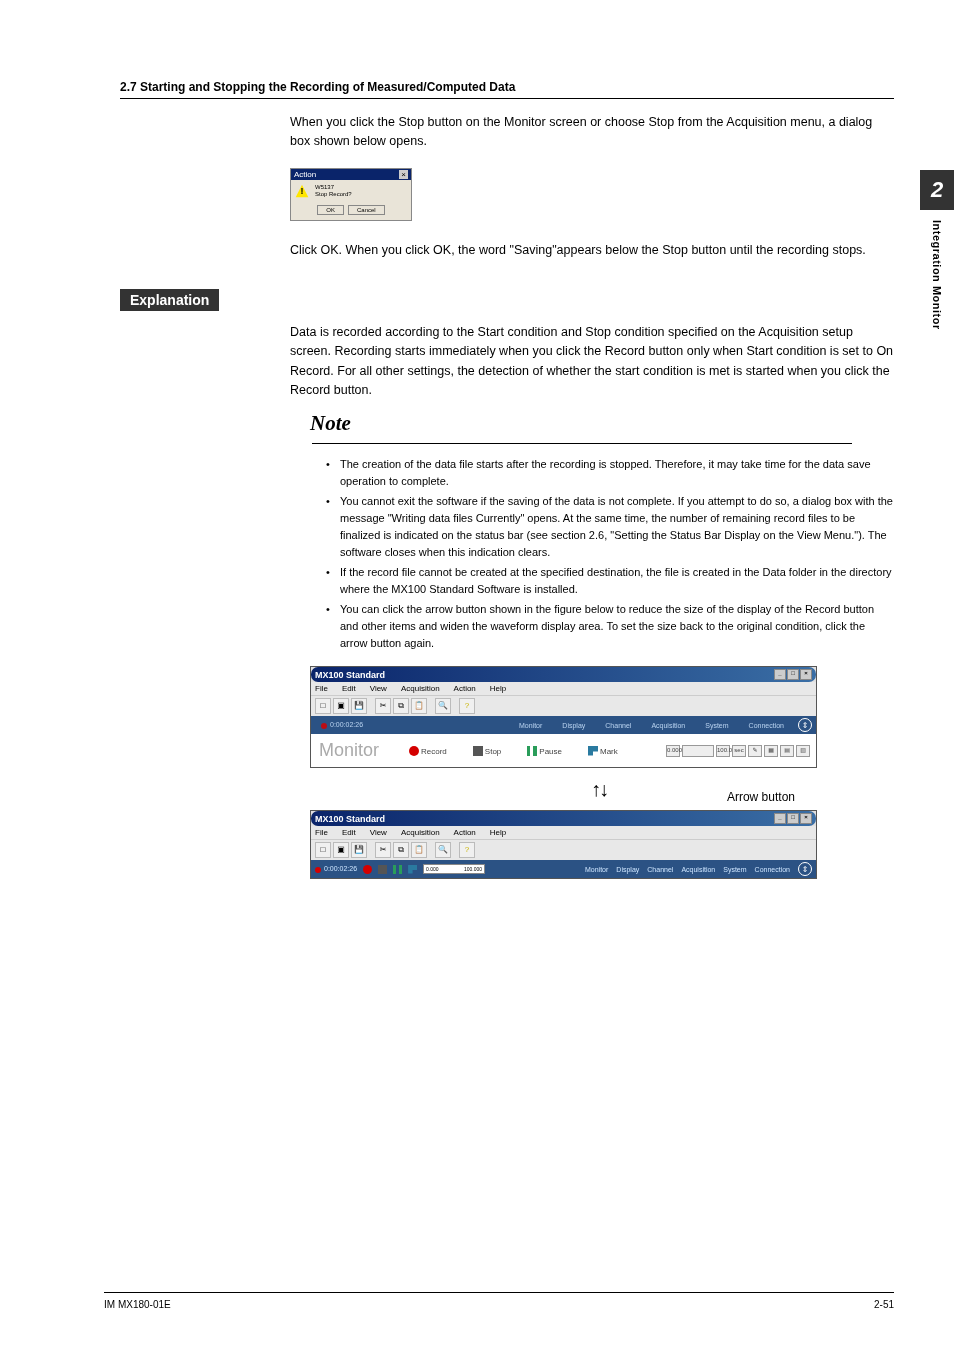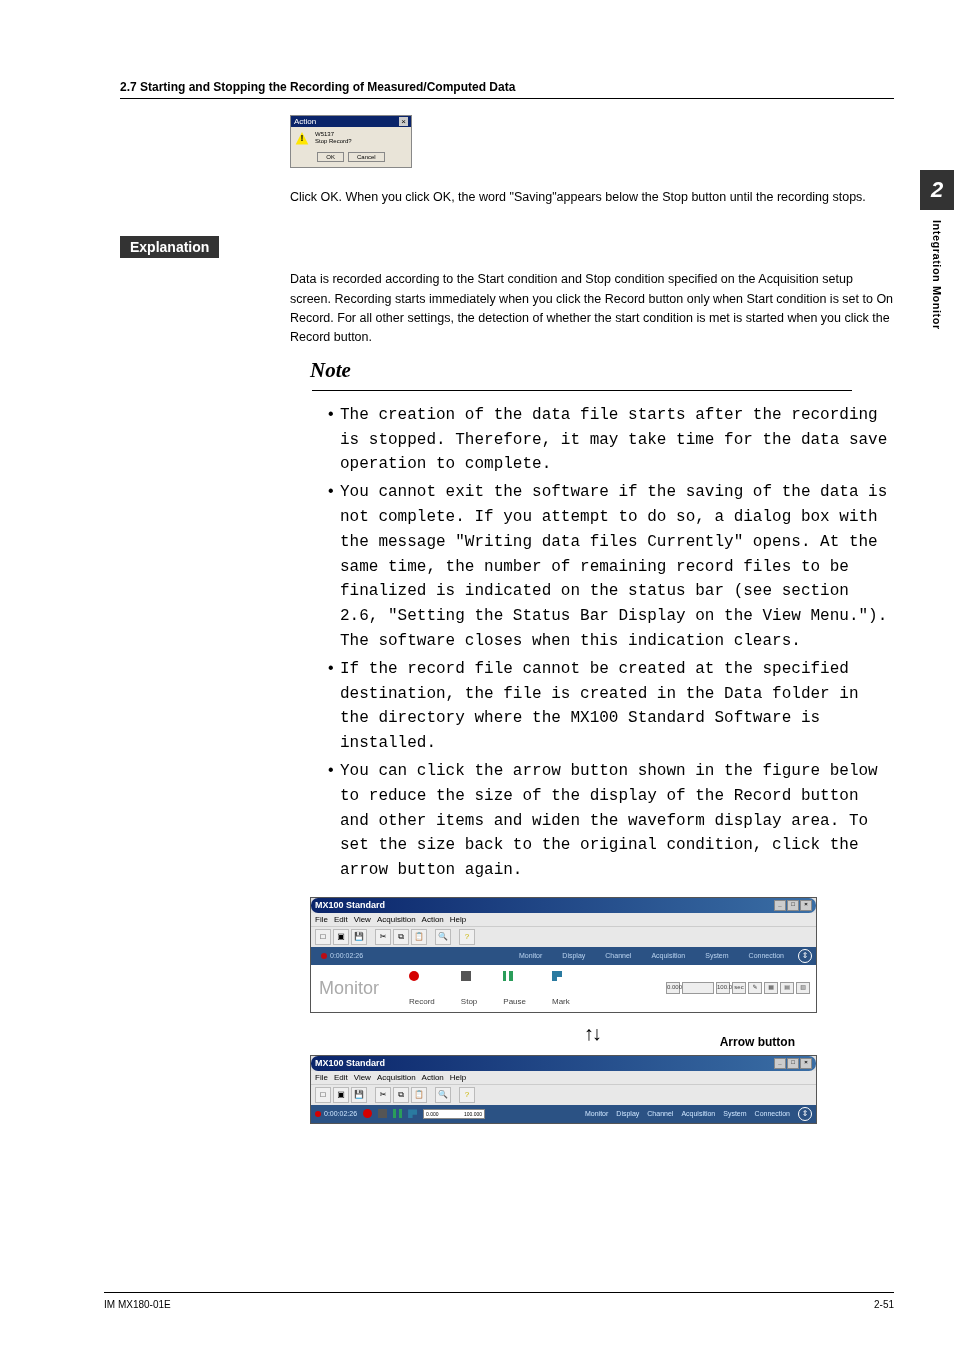--- a/index.html
+++ b/index.html
@@ -120,23 +120,22 @@
     display: inline-block;
     border-top: 1px solid #000;
     width: 540px;
     vertical-align: middle;
     margin-left: 2px;
   }
   .note-list {
     list-style: none;
     padding: 0;
     margin: 6px 0 0 16px;
-    font-size: 16px;
+    font-size: 11px;
     line-height: 1.55;
-    font-family: Liberation Mono, monospace;
   }
   .note-list li {
     position: relative;
     padding-left: 14px;
     margin-bottom: 3px;
   }
   .note-list li::before {
     content: "•";
     position: absolute;
     left: 0;
@@ -171,21 +170,21 @@
     font-size: 6px;
     line-height: 7px;
     text-align: center;
     color: #000;
   }
   .app-menu {
     background: #e8e8e8;
     font-size: 8px;
     padding: 2px 4px;
     display: flex;
-    gap: 6px;
+    gap: 14px;
   }
   .app-toolbar {
     background: #e8e8e8;
     padding: 2px 4px;
     display: flex;
     gap: 2px;
     border-top: 1px solid #ccc;
   }
   .tb-btn {
     width: 14px; height: 14px;
@@ -238,23 +237,23 @@
     font-size: 8px;
     color: #444;
   }
   .monitor-label {
     color: #aaa;
     font-size: 18px;
     margin: 0 4px 0 2px;
   }
   .rec-ctrl {
     display: flex;
-    flex-direction: column;
-    align-items: flex-start;
-    gap: 16px;
+    flex-direction: row;
+    align-items: flex-end;
+    gap: 2px;
   }
   .rec-ctrl .shape {
     width: 10px; height: 10px;
     background: #555;
   }
   .rec-ctrl .shape.red { border-radius: 50%; background: #d40000; }
   .rec-ctrl .shape.pause {
     width: 10px; height: 10px;
     background: linear-gradient(to right, #2a9d5a 0 35%, transparent 35% 65%, #2a9d5a 65% 100%);
   }
@@ -266,21 +265,21 @@
   }
   .rt { width: 12px; height: 10px; border: 1px solid #999; background: #eee; font-size: 6px; text-align: center; line-height: 9px; }
   .arrow-row {
     display: flex;
     align-items: center;
     justify-content: flex-end;
     gap: 20px;
     padding: 4px 20px 6px 0;
   }
   .arrow-glyph { font-size: 20px; letter-spacing: -2px; margin-right: 100px; }
-  .arrow-label { font-weight: bold; font-size: 12px; margin-top: 16px; }
+  .arrow-label { font-weight: normal; font-size: 12px; margin-top: 16px; }
   .compact-tabs {
     background: #2b5284;
     color: #cde5ff;
     font-size: 7px;
     padding: 2px 4px;
     display: flex;
     align-items: center;
     gap: 6px;
   }
   .mini-ctrl { width: 9px; height: 9px; background: #555; }
@@ -339,20 +338,21 @@
     font-weight: normal;
   }
 </style>
 </head>
 <body>
 
 <div class="page">
 
   <div class="section-header">2.7  Starting and Stopping the Recording of Measured/Computed Data</div>
 
+  <p class="body-text">When you click the Stop button on the Monitor screen or choose Stop from the Acquisition menu, a dialog box shown below opens.</p>
 
   
   <div class="dialog-warning">
     <div class="dialog-title">
       <span>Action</span>
       <span class="dialog-x">×</span>
     </div>
     <div class="dialog-body">
       <div class="warn-icon">!</div>
       <div class="dialog-msg">

